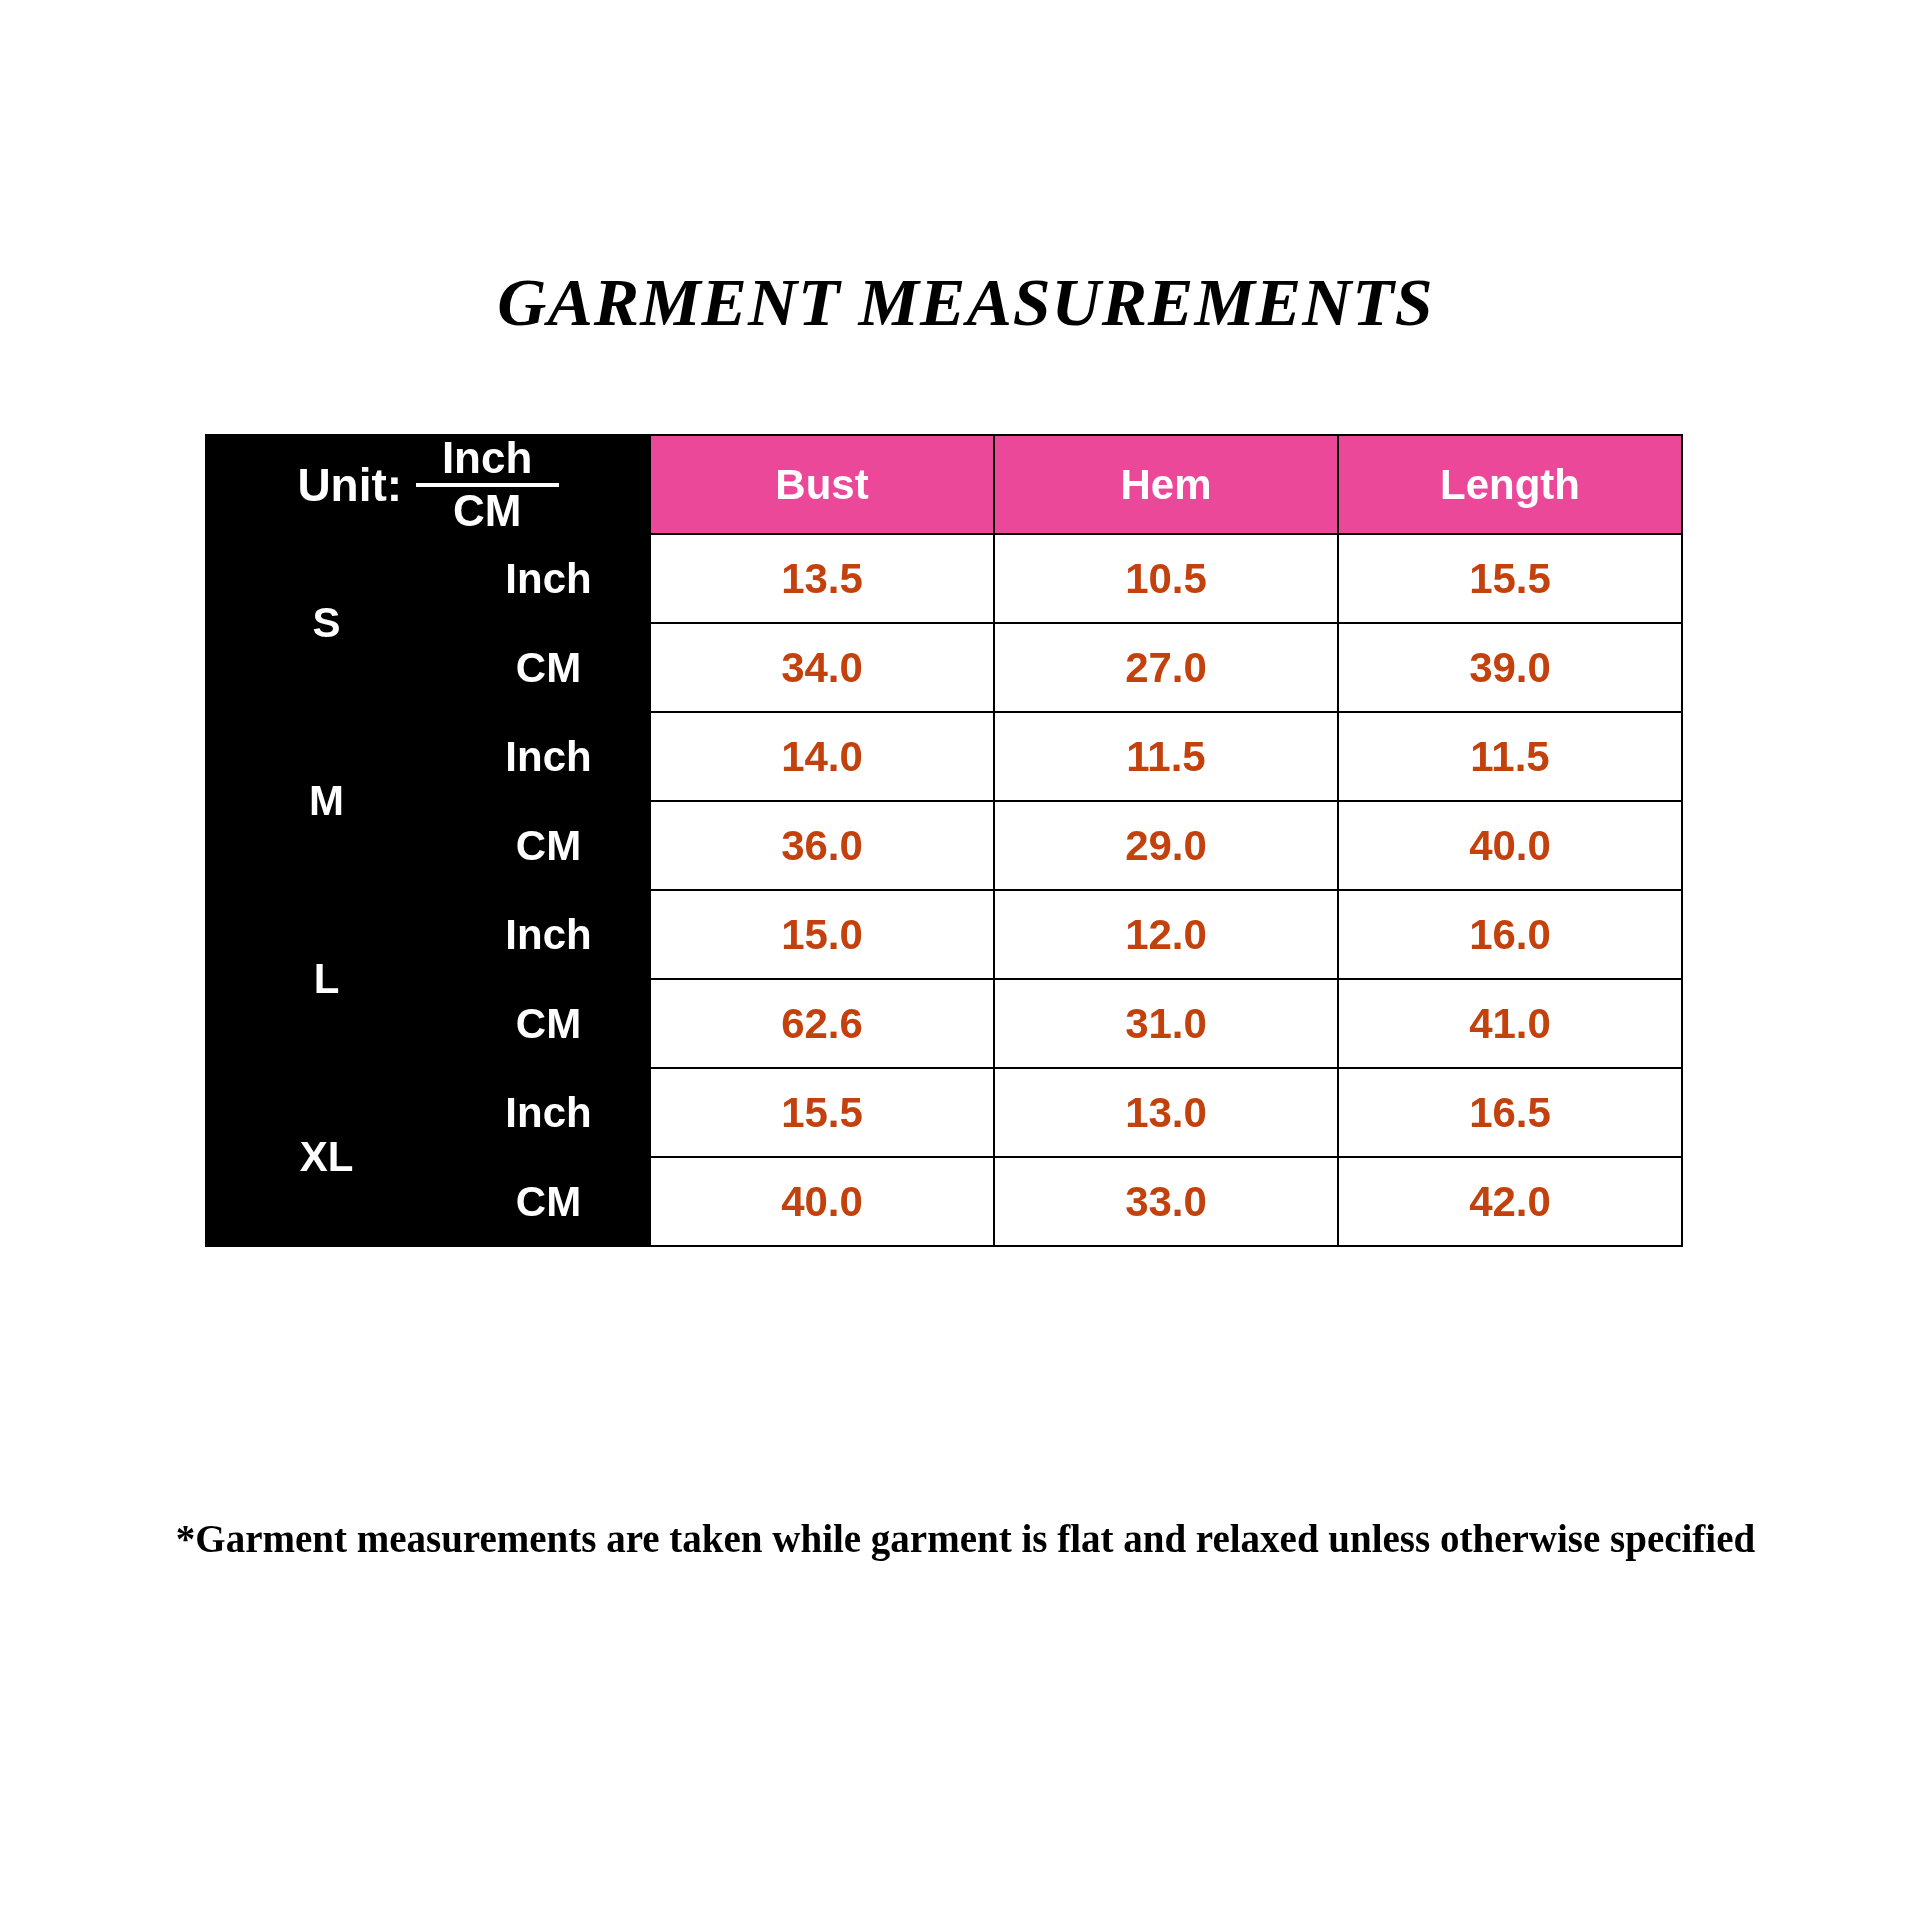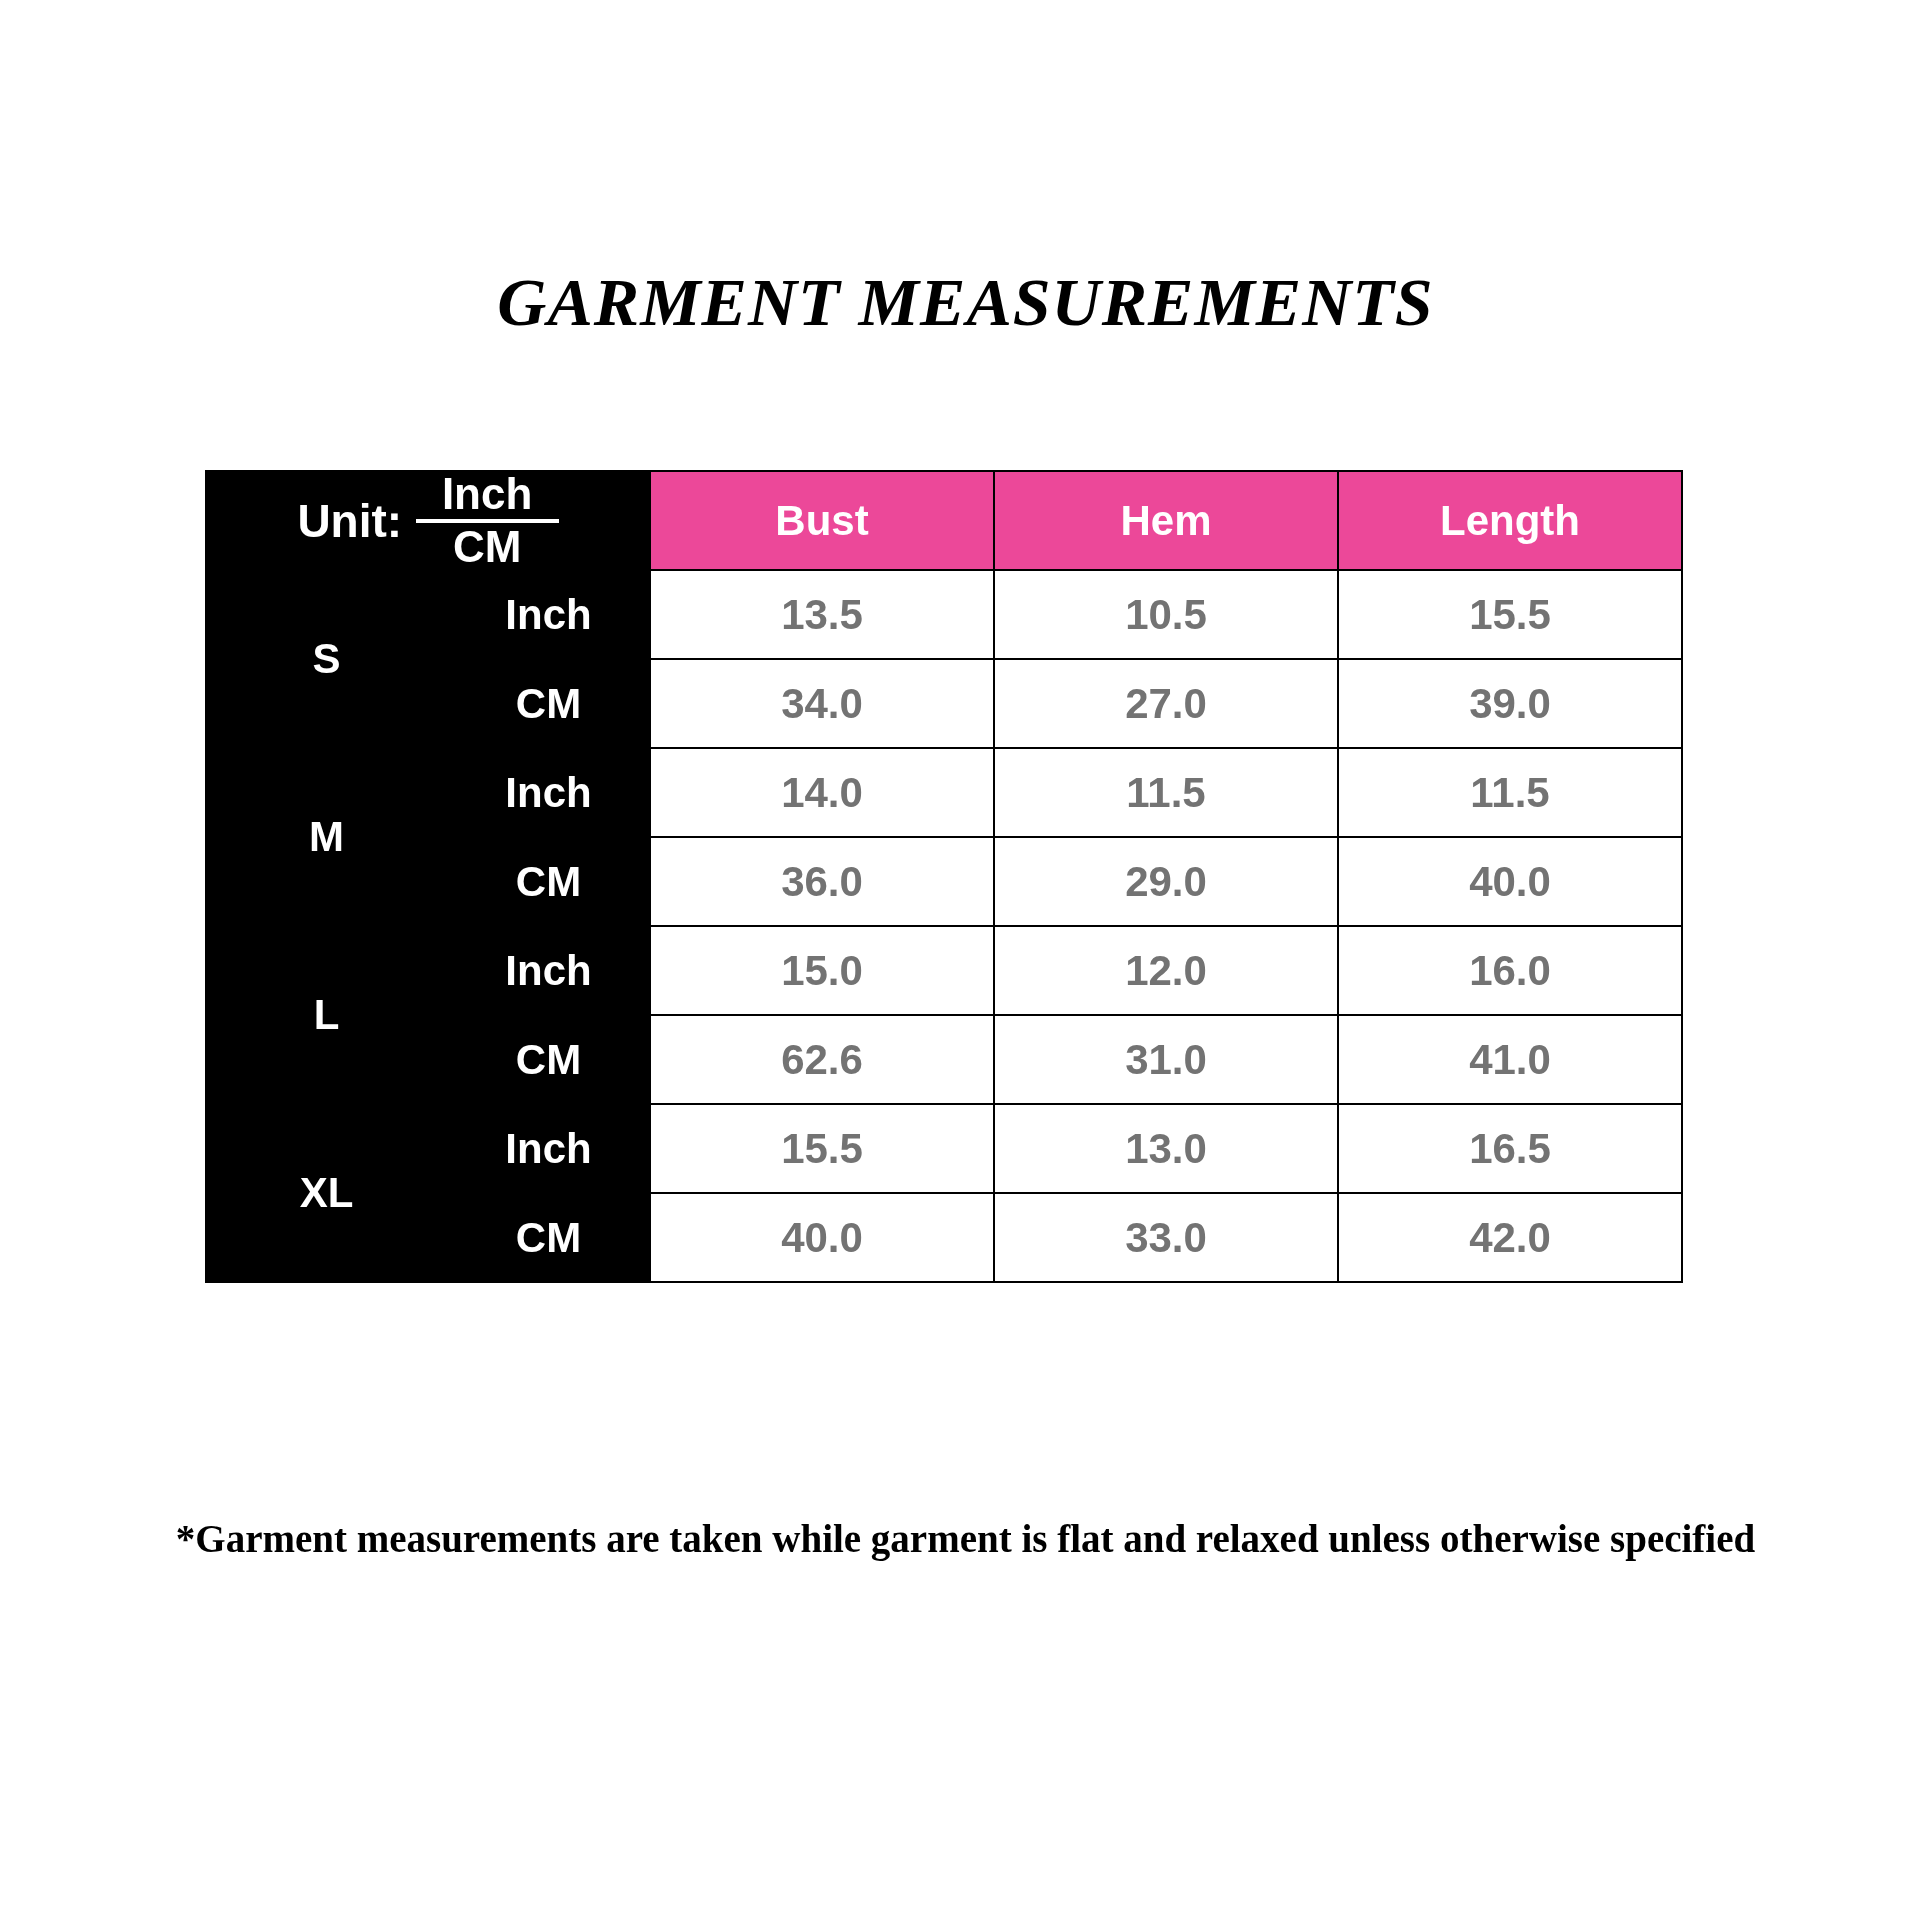--- a/index.html
+++ b/index.html
@@ -32,21 +32,20 @@
     font-size: 68px;
     letter-spacing: 1px;
     color: #000000;
     white-space: nowrap;
   }
   .table-wrap {
     position: absolute;
     left: 205px;
     top: 434px;
     width: 1683px;
-    margin-top: 36px;
   }
   table.size-table {
     border-collapse: collapse;
     width: 1477px;
     table-layout: fixed;
   }
   table.size-table td {
     border: 2.9px solid #000000;
     text-align: center;
     vertical-align: middle;
@@ -107,21 +106,21 @@
     color: #ffffff;
     font-size: 48px;
   }
   .unit-row-cell {
     background: #000000;
     color: #ffffff;
     font-size: 42px;
   }
   .value-cell {
     background: #ffffff;
-    color: #737373;
+    color: #c2410c;
     font-size: 44px;
   }
   .footnote {
     position: absolute;
     left: 0;
     top: 1516px;
     width: 1931px;
     text-align: center;
     font-family: "Liberation Serif", serif;
     font-weight: bold;

